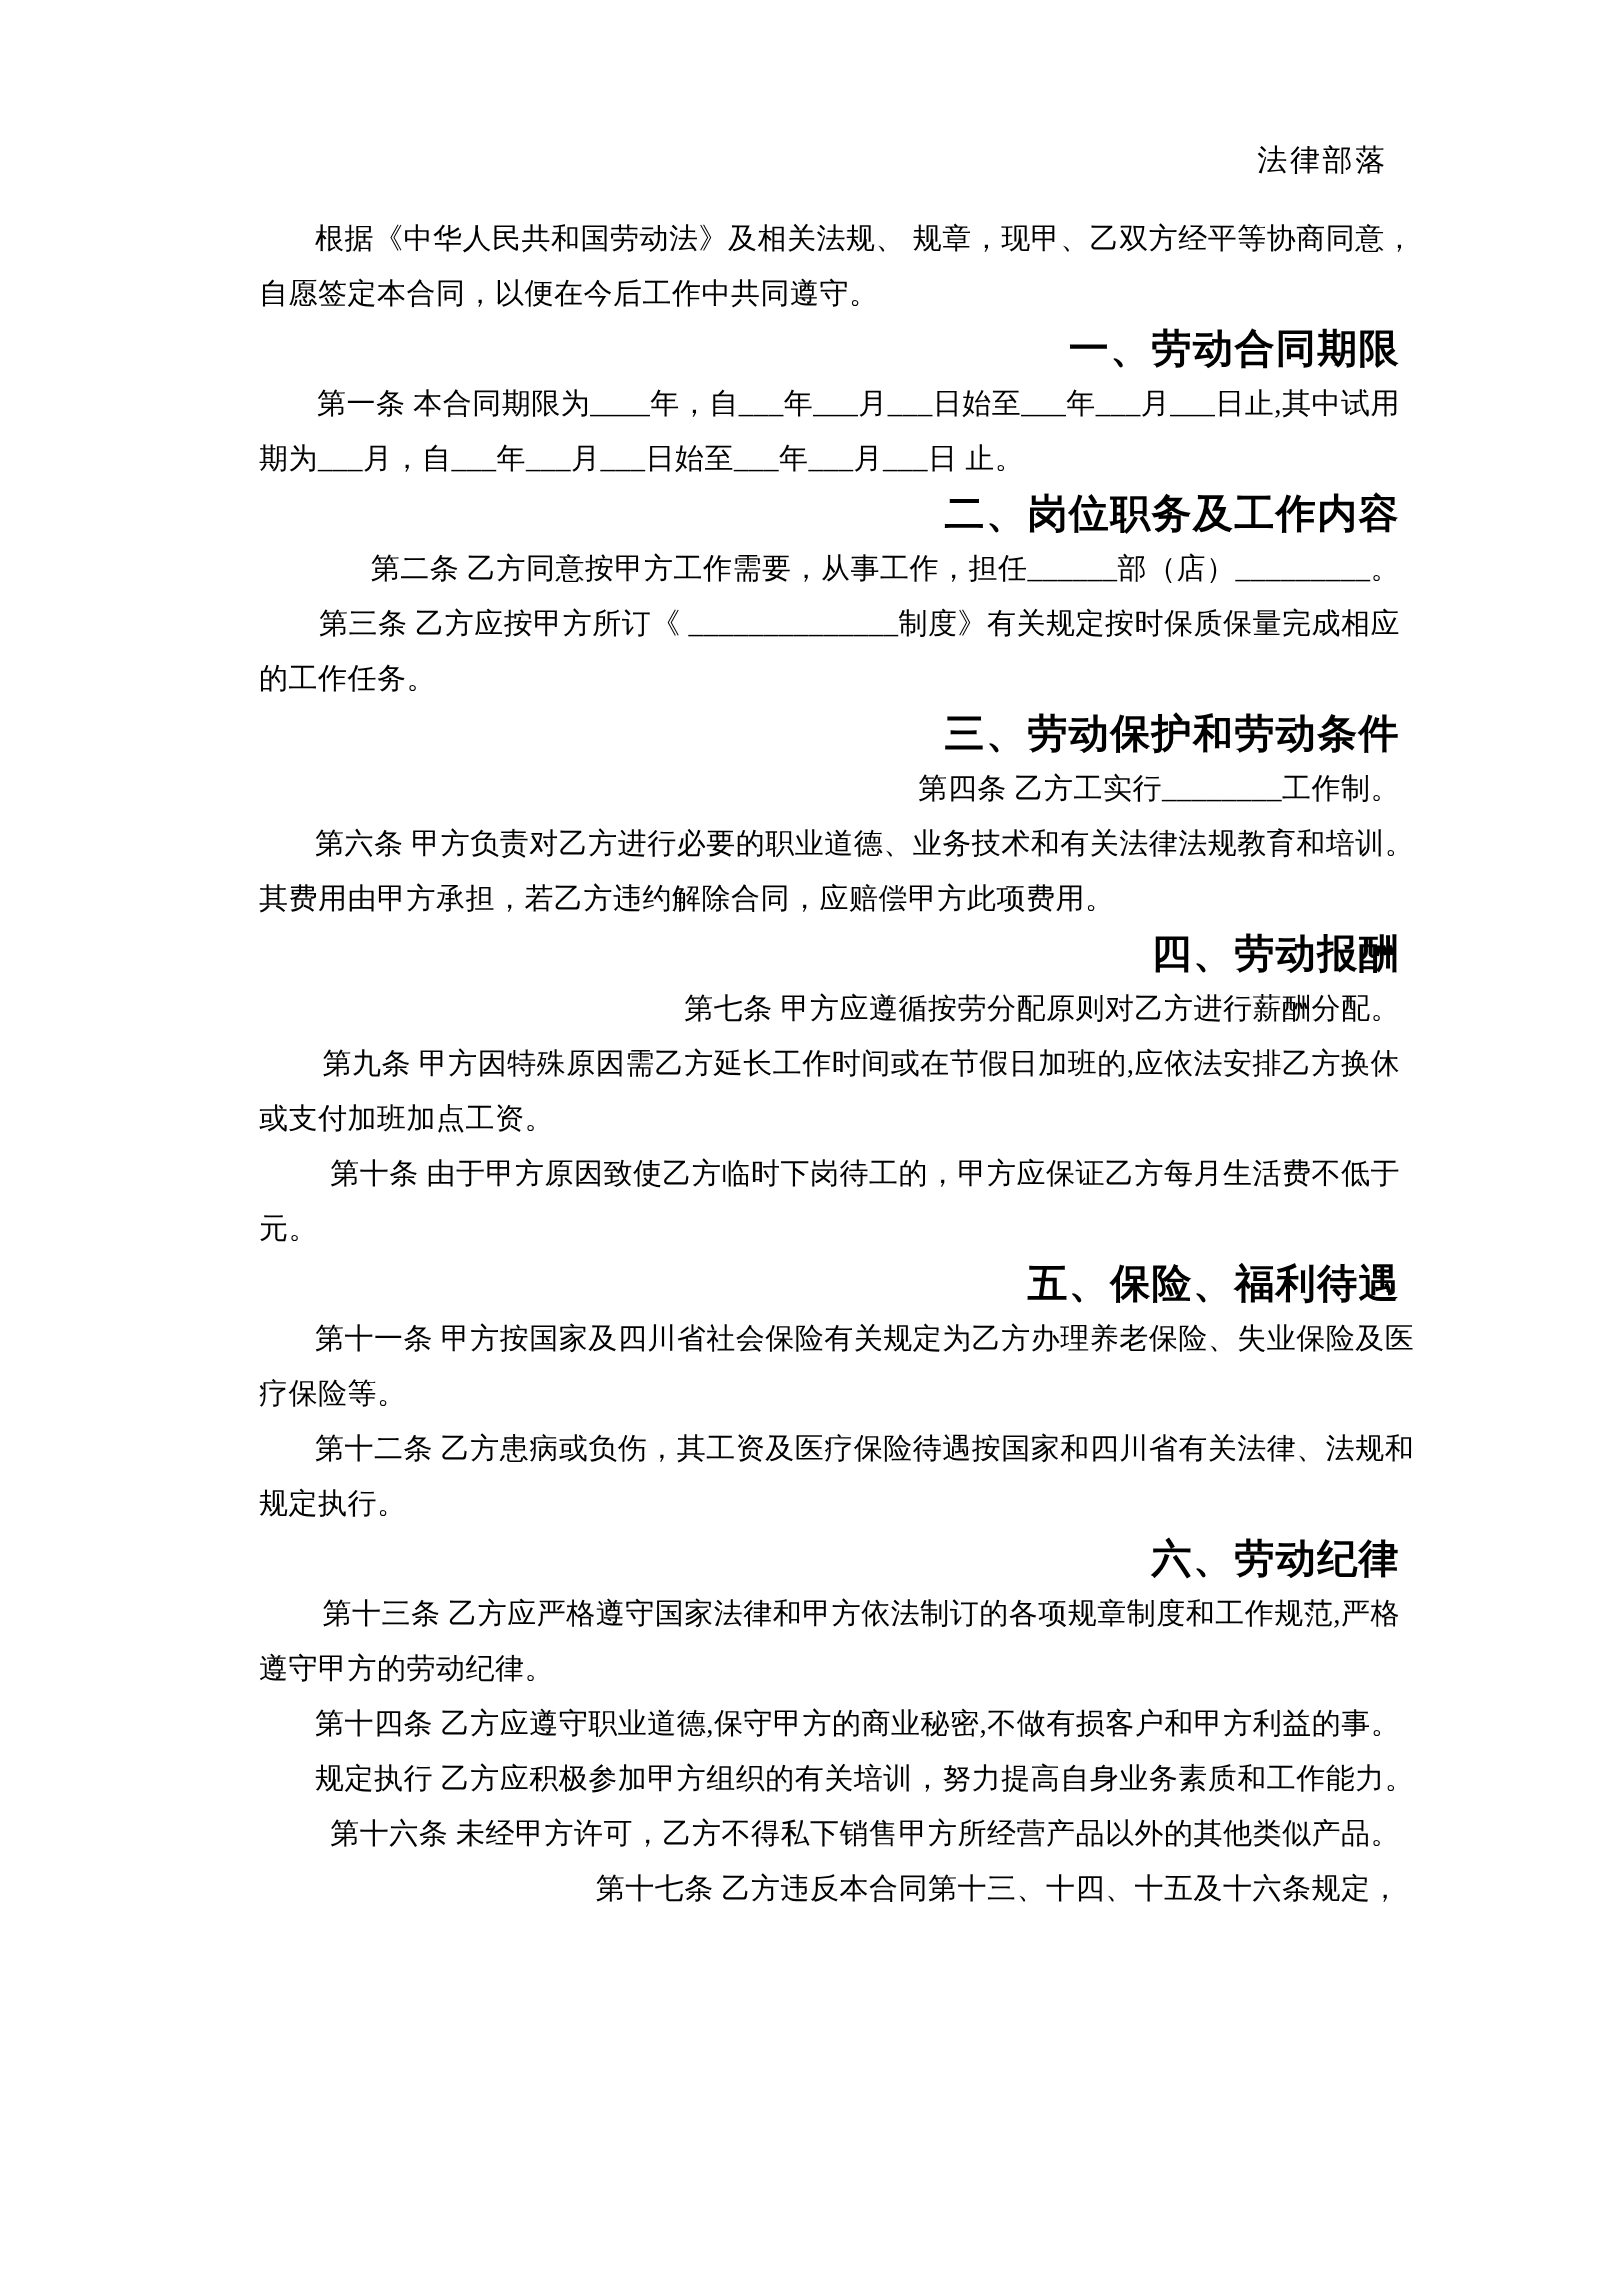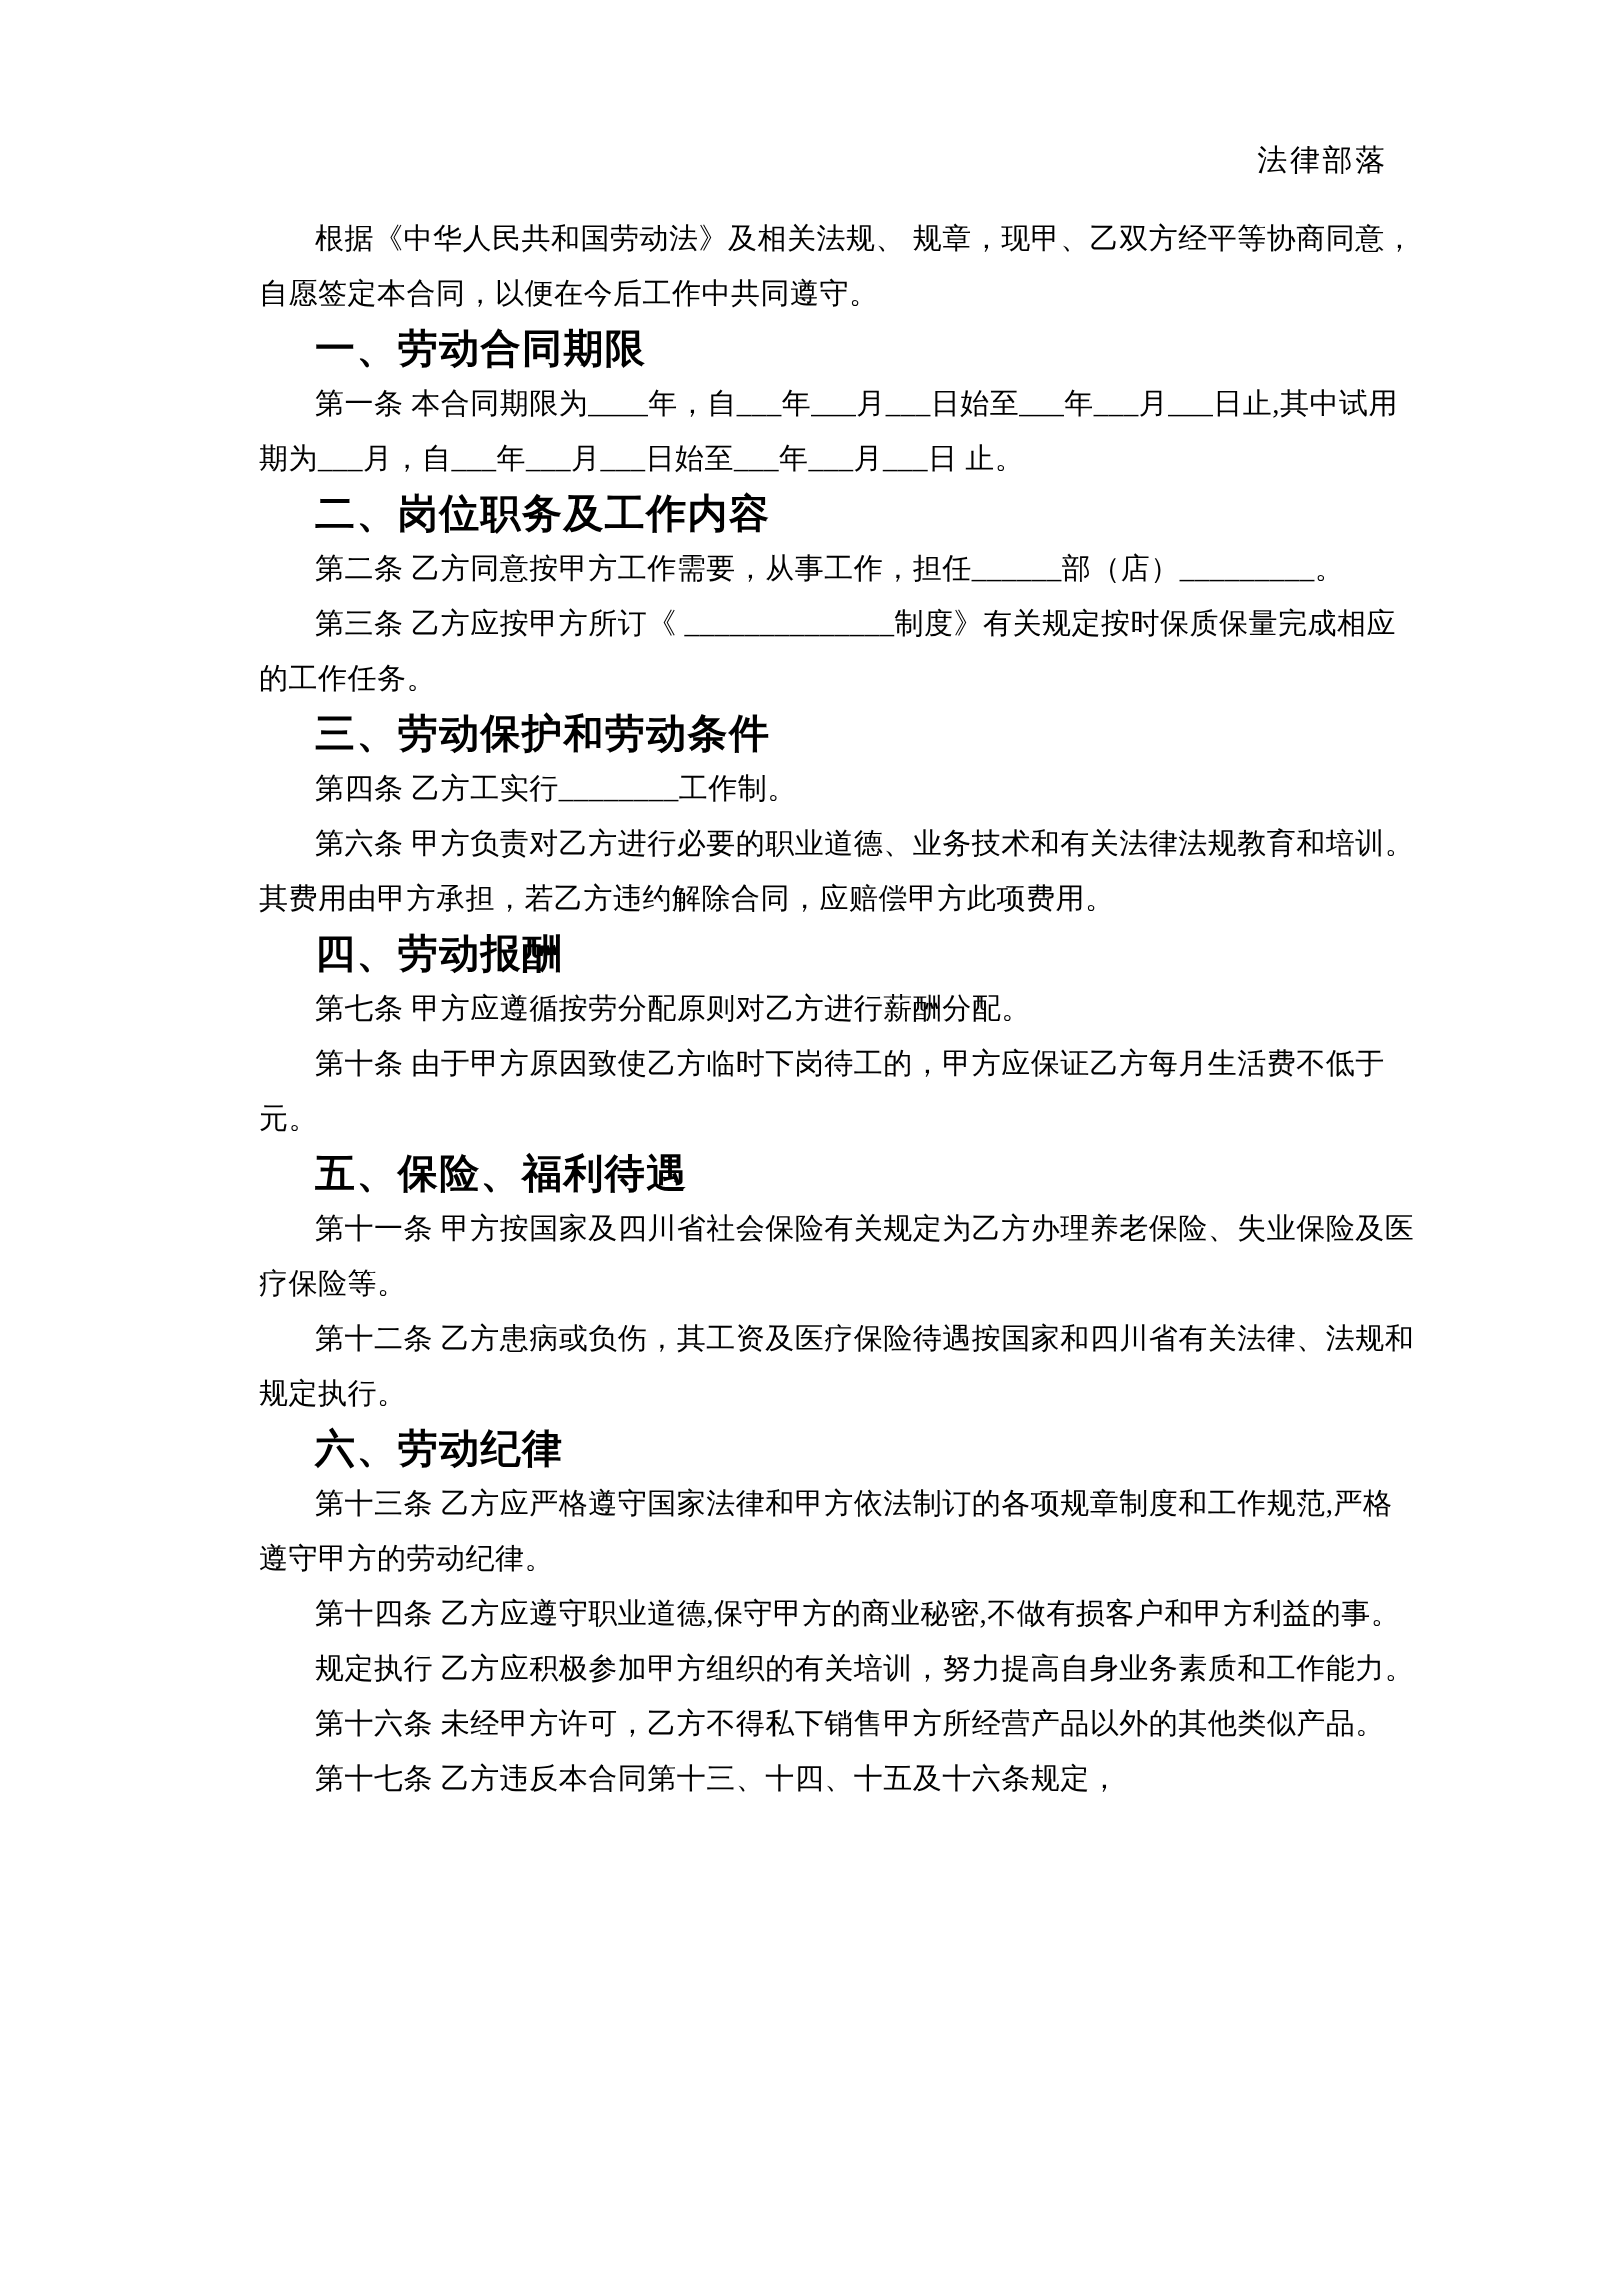--- a/index.html
+++ b/index.html
@@ -36,20 +36,21 @@
   }
   .line {
     height: 55px;
     line-height: 55px;
     font-size: 29px;
     white-space: pre;
     letter-spacing: 0.5px;
   }
   .first {
     padding-left: 56px;
+    text-align: right;
   }
   .indent-all .line {
     padding-left: 55px;
   }
   .heading .line {
     font-family: "Liberation Sans", "DejaVu Sans", sans-serif;
     font-weight: 900;
     font-size: 40px;
     letter-spacing: 1.4px;
   }
@@ -91,20 +92,24 @@
         <div class="line first">第六条 甲方负责对乙方进行必要的职业道德、业务技术和有关法律法规教育和培训。</div>
         <div class="line">其费用由甲方承担，若乙方违约解除合同，应赔偿甲方此项费用。</div>
       </div>
       <div class="block heading">
         <div class="line first">四、劳动报酬</div>
       </div>
       <div class="block para">
         <div class="line first">第七条 甲方应遵循按劳分配原则对乙方进行薪酬分配。</div>
       </div>
       <div class="block para">
+        <div class="line first">第九条 甲方因特殊原因需乙方延长工作时间或在节假日加班的,应依法安排乙方换休</div>
+        <div class="line">或支付加班加点工资。</div>
+      </div>
+      <div class="block para">
         <div class="line first">第十条 由于甲方原因致使乙方临时下岗待工的，甲方应保证乙方每月生活费不低于</div>
         <div class="line">元。</div>
       </div>
       <div class="block heading">
         <div class="line first">五、保险、福利待遇</div>
       </div>
       <div class="block para">
         <div class="line first">第十一条 甲方按国家及四川省社会保险有关规定为乙方办理养老保险、失业保险及医</div>
         <div class="line">疗保险等。</div>
       </div>

